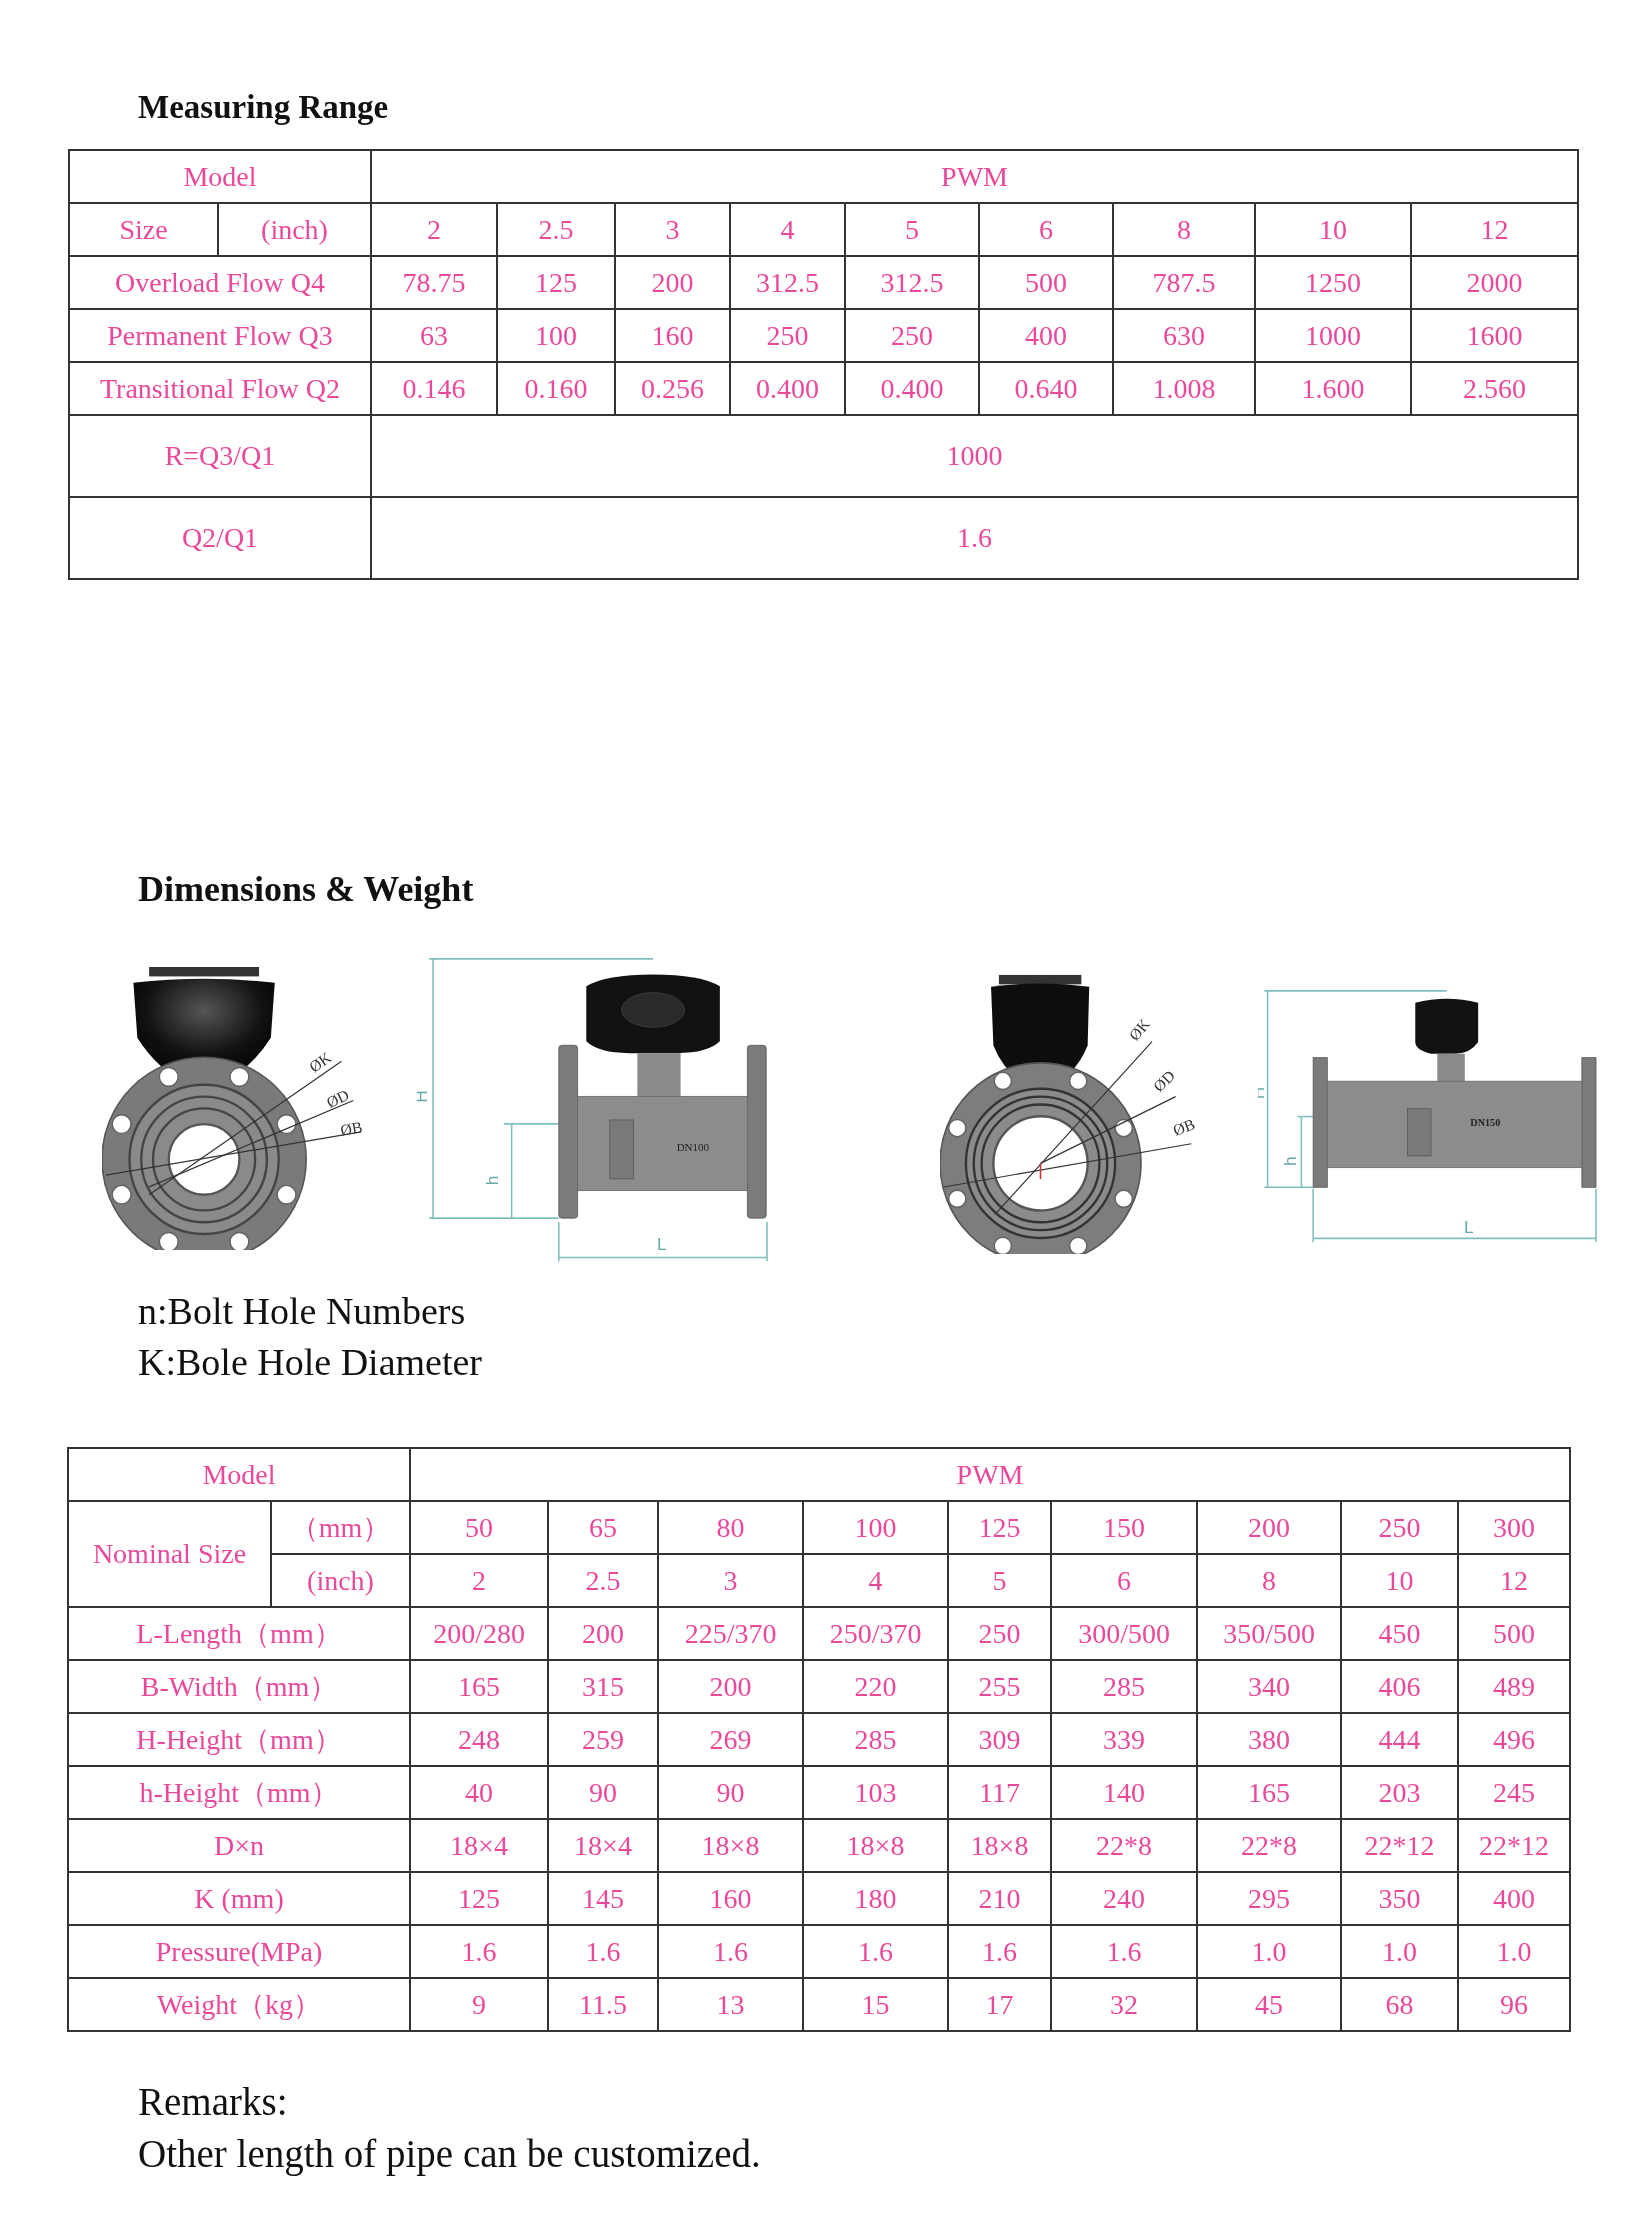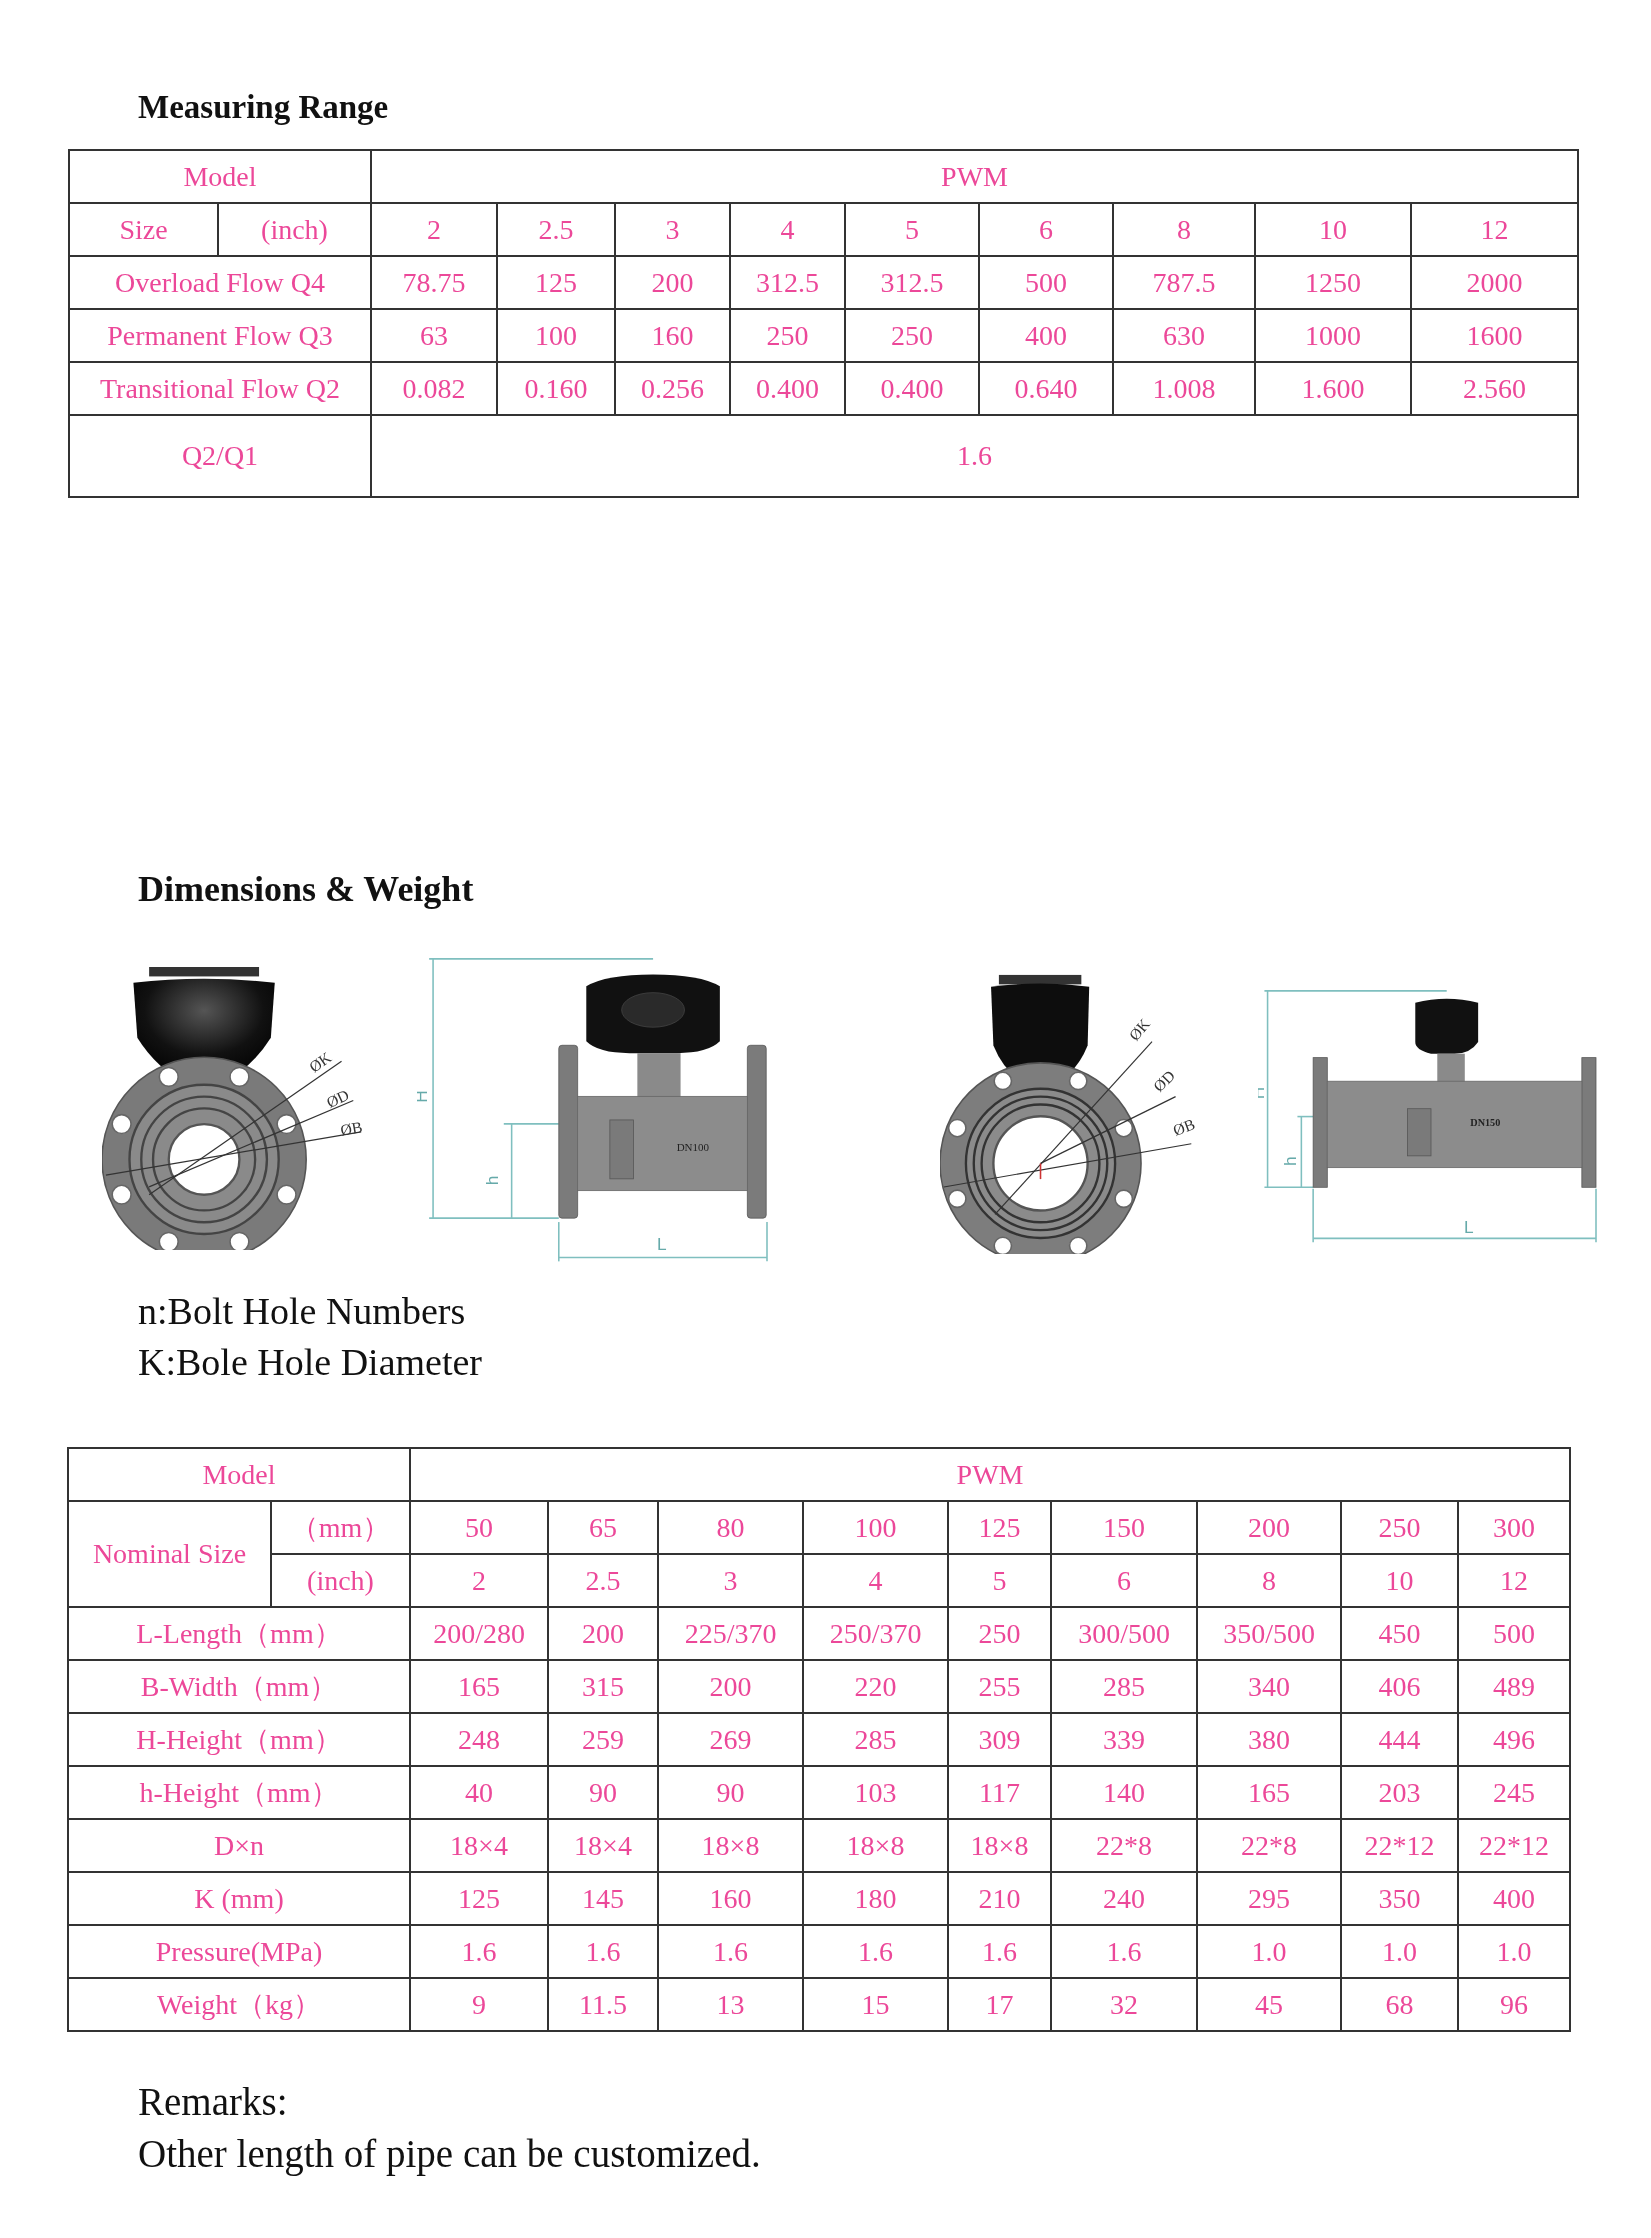--- a/index.html
+++ b/index.html
@@ -76,29 +76,33 @@
     <td>160</td>
     <td>250</td>
     <td>250</td>
     <td>400</td>
     <td>630</td>
     <td>1000</td>
     <td>1600</td>
   </tr>
   <tr>
     <td colspan="2">Transitional Flow Q2</td>
-    <td>0.082</td>
+    <td>0.146</td>
     <td>0.160</td>
     <td>0.256</td>
     <td>0.400</td>
     <td>0.400</td>
     <td>0.640</td>
     <td>1.008</td>
     <td>1.600</td>
     <td>2.560</td>
+  </tr>
+  <tr class="tall">
+    <td colspan="2">R=Q3/Q1</td>
+    <td colspan="9">1000</td>
   </tr>
   <tr class="tall">
     <td colspan="2">Q2/Q1</td>
     <td colspan="9">1.6</td>
   </tr>
 </tbody>
   </table>
 
 <div class="heading" style="top:832px; font-size:36px;">Dimensions &amp; Weight</div>
 

